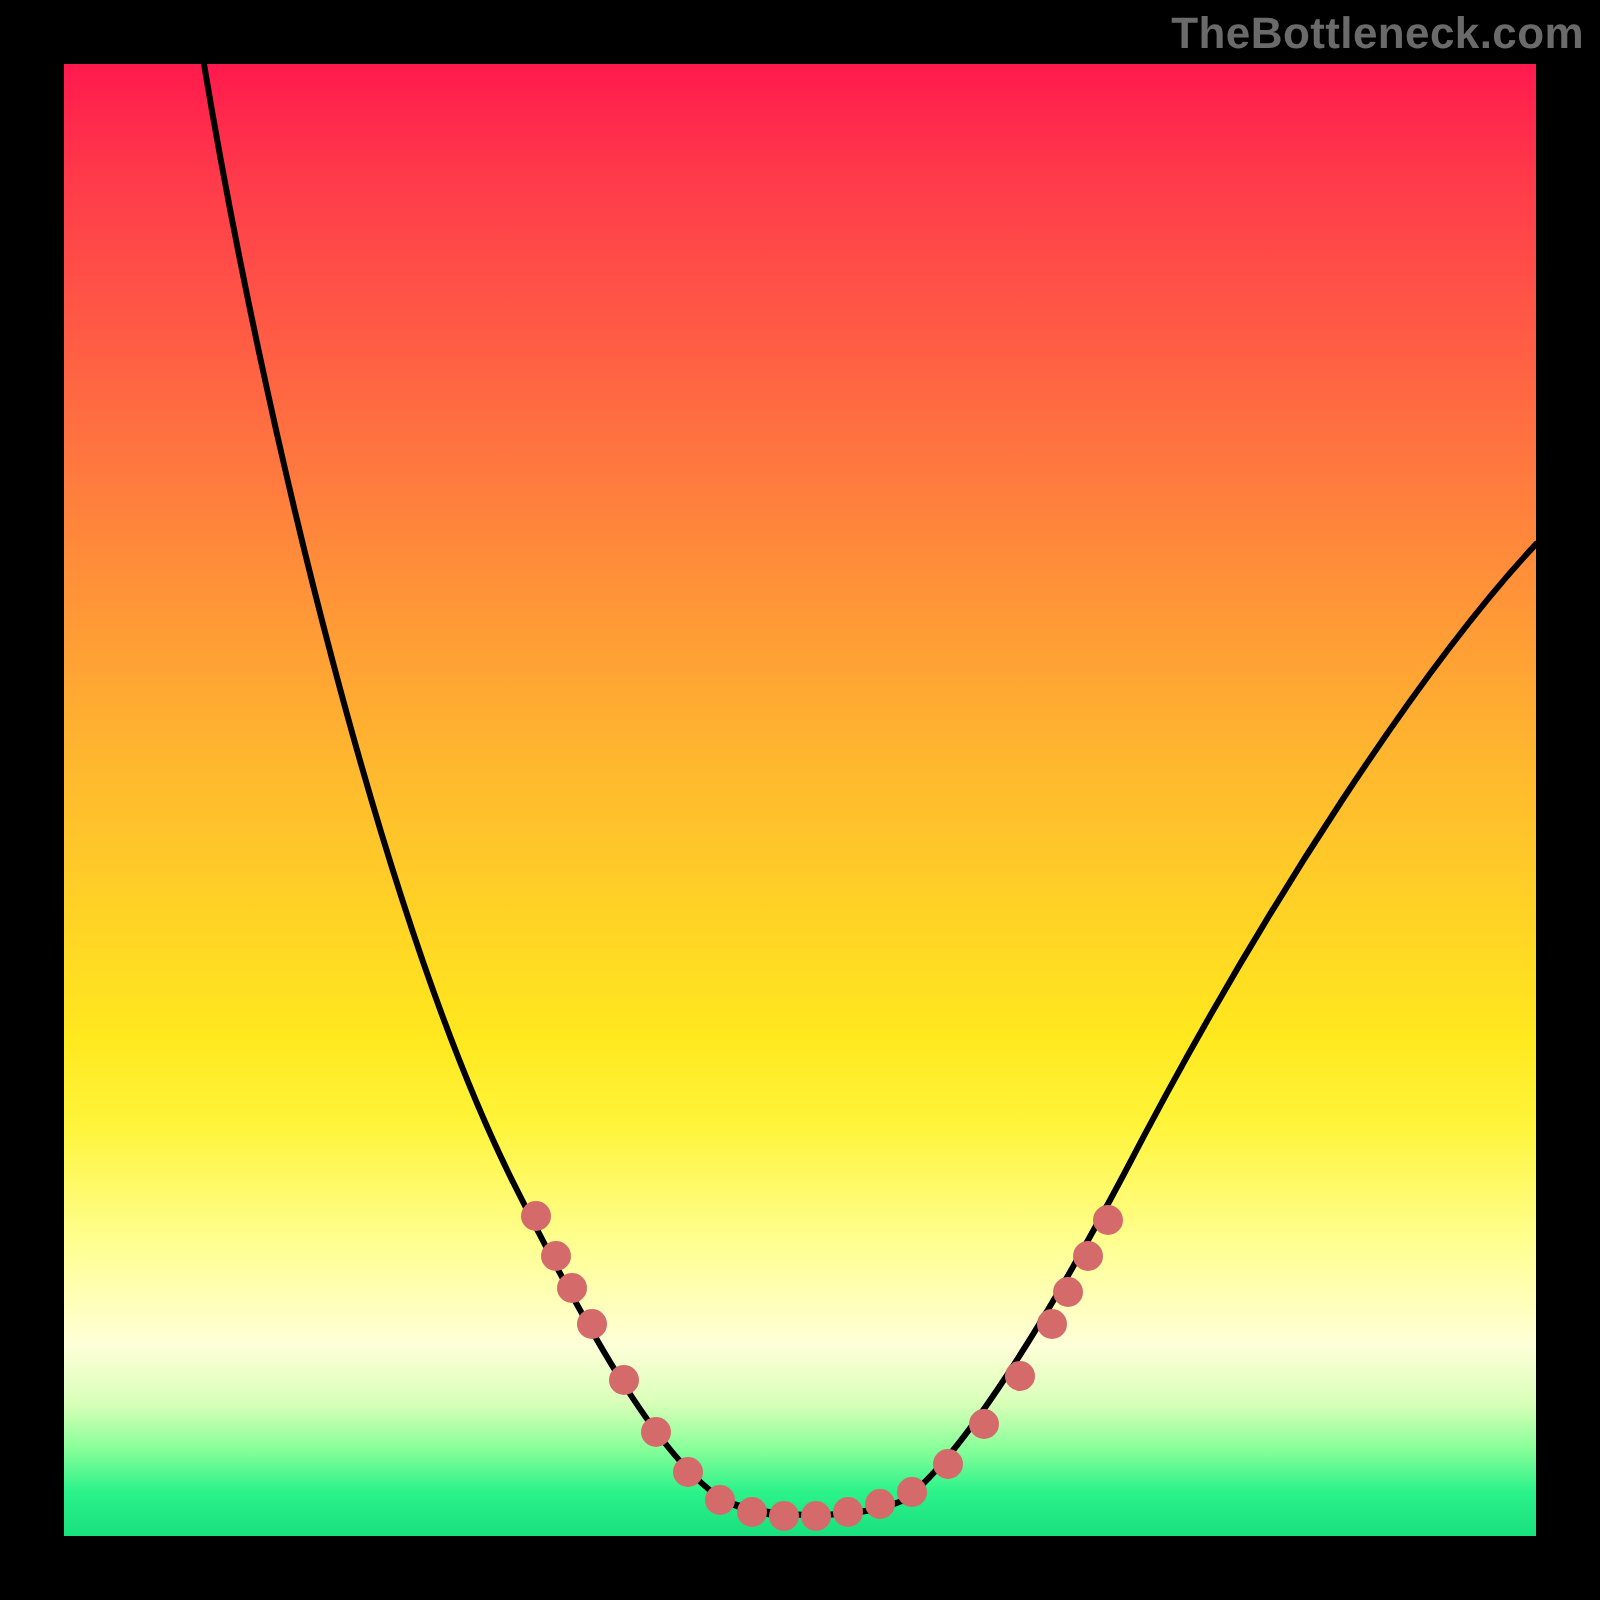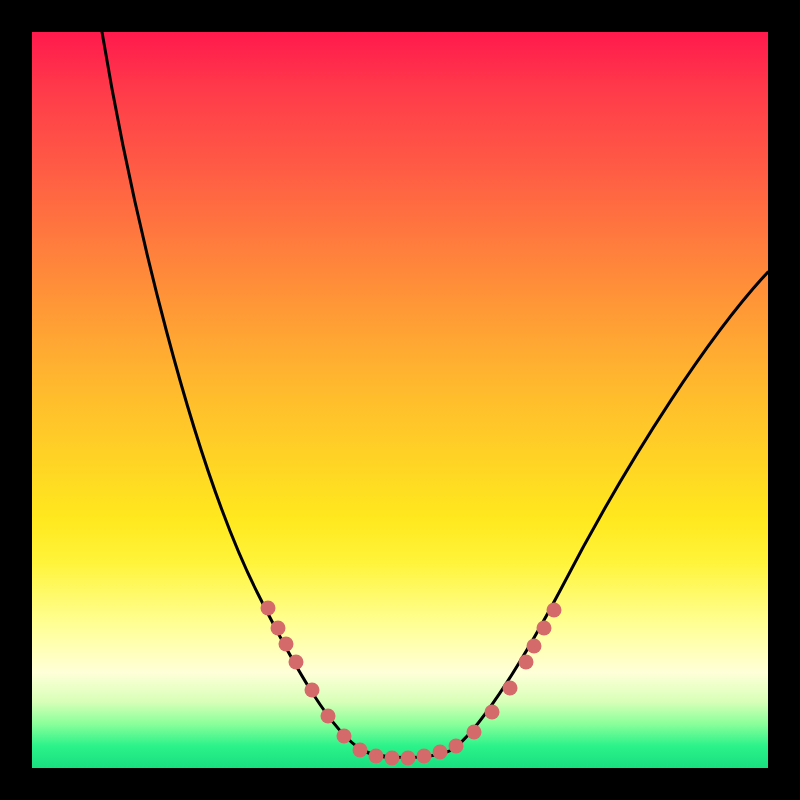--- a/index.html
+++ b/index.html
@@ -99,13 +99,14 @@
           <circle cx="442" cy="700" r="7.5" class="dot"></circle>
           <circle cx="460" cy="680" r="7.5" class="dot"></circle>
           <circle cx="478" cy="656" r="7.5" class="dot"></circle>
           <circle cx="494" cy="630" r="7.5" class="dot"></circle>
           <circle cx="502" cy="614" r="7.5" class="dot"></circle>
           <circle cx="512" cy="596" r="7.5" class="dot"></circle>
           <circle cx="522" cy="578" r="7.5" class="dot"></circle>
         </g>
     </svg>
   </div>
+  <div class="watermark">TheBottleneck.com</div>
 </div>
 
 </body></html>

